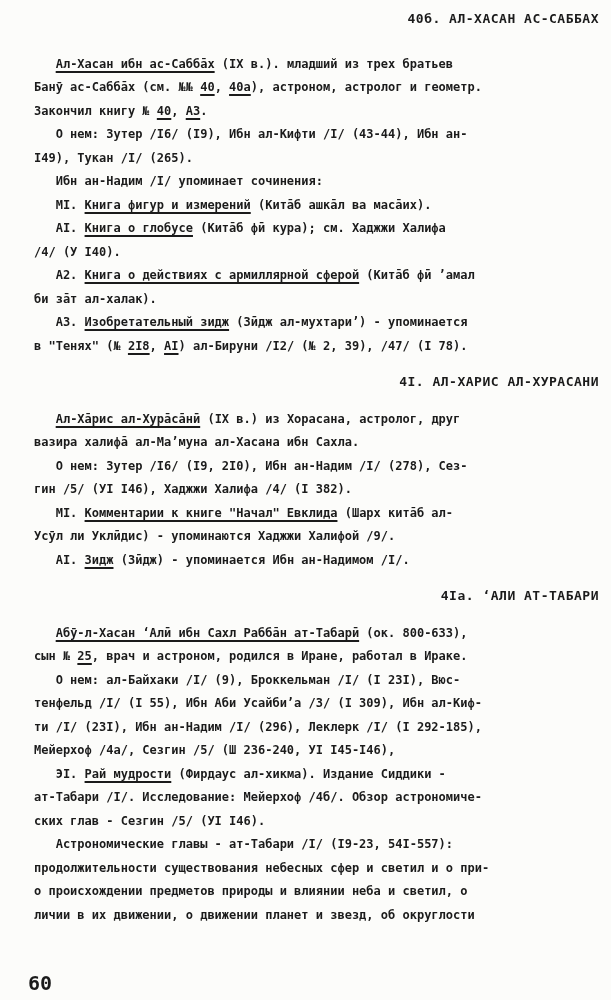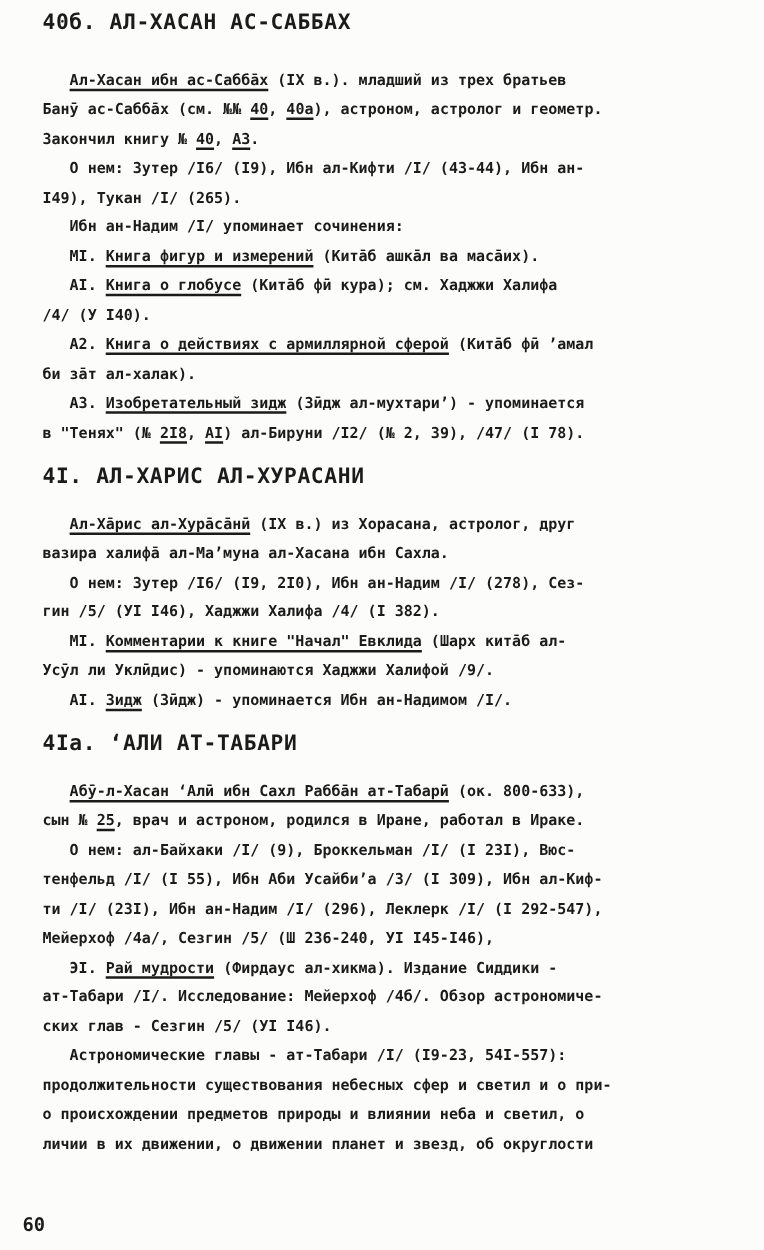--- a/index.html
+++ b/index.html
@@ -9,43 +9,43 @@
     color: #1b1b1b;
     font-family: "DejaVu Sans Mono", "Liberation Mono", monospace;
     font-weight: bold;
     position: relative;
     overflow: hidden;
   }
   .page {
     padding: 7px 12px 0 34px;
   }
   .heading {
-    text-align: left;
-    font-size: 17px;
+    text-align: right;
+    font-size: 13px;
     line-height: 23.5px;
     white-space: pre;
     letter-spacing: 0.5px;
   }
   .section:first-child .heading { margin-bottom: 22px; }
   .section:not(:first-child) .heading { margin-top: 12px; margin-bottom: 14px; }
   .line {
     font-size: 12px;
     line-height: 23.5px;
     white-space: pre;
   }
   span.u {
     text-decoration: underline;
     text-underline-offset: 3px;
     text-decoration-thickness: 1.5px;
   }
   .page-number {
     position: absolute;
-    left: 18px;
+    left: 28px;
     top: 971px;
-    font-size: 15px;
+    font-size: 20px;
   }
 </style>
 </head>
 <body style="background: rgb(252, 252, 250); color: rgb(27, 27, 27);">
 
 <div class="page">
     <div class="section">
       <div class="heading">40б. АЛ-ХАСАН АС-САББАХ</div>
       <div class="paragraph">
         <div class="line"><span>   </span><span class="u">Ал-Хасан ибн ас-Сабба̄х</span><span> (IX в.). младший из трех братьев</span></div>
@@ -95,21 +95,21 @@
     </div>
     <div class="section">
       <div class="heading">4Iа. ‘АЛИ АТ-ТАБАРИ</div>
       <div class="paragraph">
         <div class="line"><span>   </span><span class="u">Абӯ-л-Хасан ‘Алӣ ибн Сахл Рабба̄н ат-Табарӣ</span><span> (ок. 800-633),</span></div>
         <div class="line"><span>сын № </span><span class="u">25</span><span>, врач и астроном, родился в Иране, работал в Ираке.</span></div>
       </div>
       <div class="paragraph">
         <div class="line"><span>   О нем: ал-Байхаки /I/ (9), Броккельман /I/ (I 23I), Вюс-</span></div>
         <div class="line"><span>тенфельд /I/ (I 55), Ибн Аби Усайби’а /3/ (I 309), Ибн ал-Киф-</span></div>
-        <div class="line"><span>ти /I/ (23I), Ибн ан-Надим /I/ (296), Леклерк /I/ (I 292-547),</span></div>
+        <div class="line"><span>ти /I/ (23I), Ибн ан-Надим /I/ (296), Леклерк /I/ (I 292-185),</span></div>
         <div class="line"><span>Мейерхоф /4а/, Сезгин /5/ (Ш 236-240, УI I45-I46),</span></div>
       </div>
       <div class="paragraph">
         <div class="line"><span>   ЭI. </span><span class="u">Рай мудрости</span><span> (Фирдаус ал-хикма). Издание Сиддики -</span></div>
         <div class="line"><span>ат-Табари /I/. Исследование: Мейерхоф /4б/. Обзор астрономиче-</span></div>
         <div class="line"><span>ских глав - Сезгин /5/ (УI I46).</span></div>
       </div>
       <div class="paragraph">
         <div class="line"><span>   Астрономические главы - ат-Табари /I/ (I9-23, 54I-557):</span></div>
         <div class="line"><span>продолжительности существования небесных сфер и светил и о при-</span></div>

